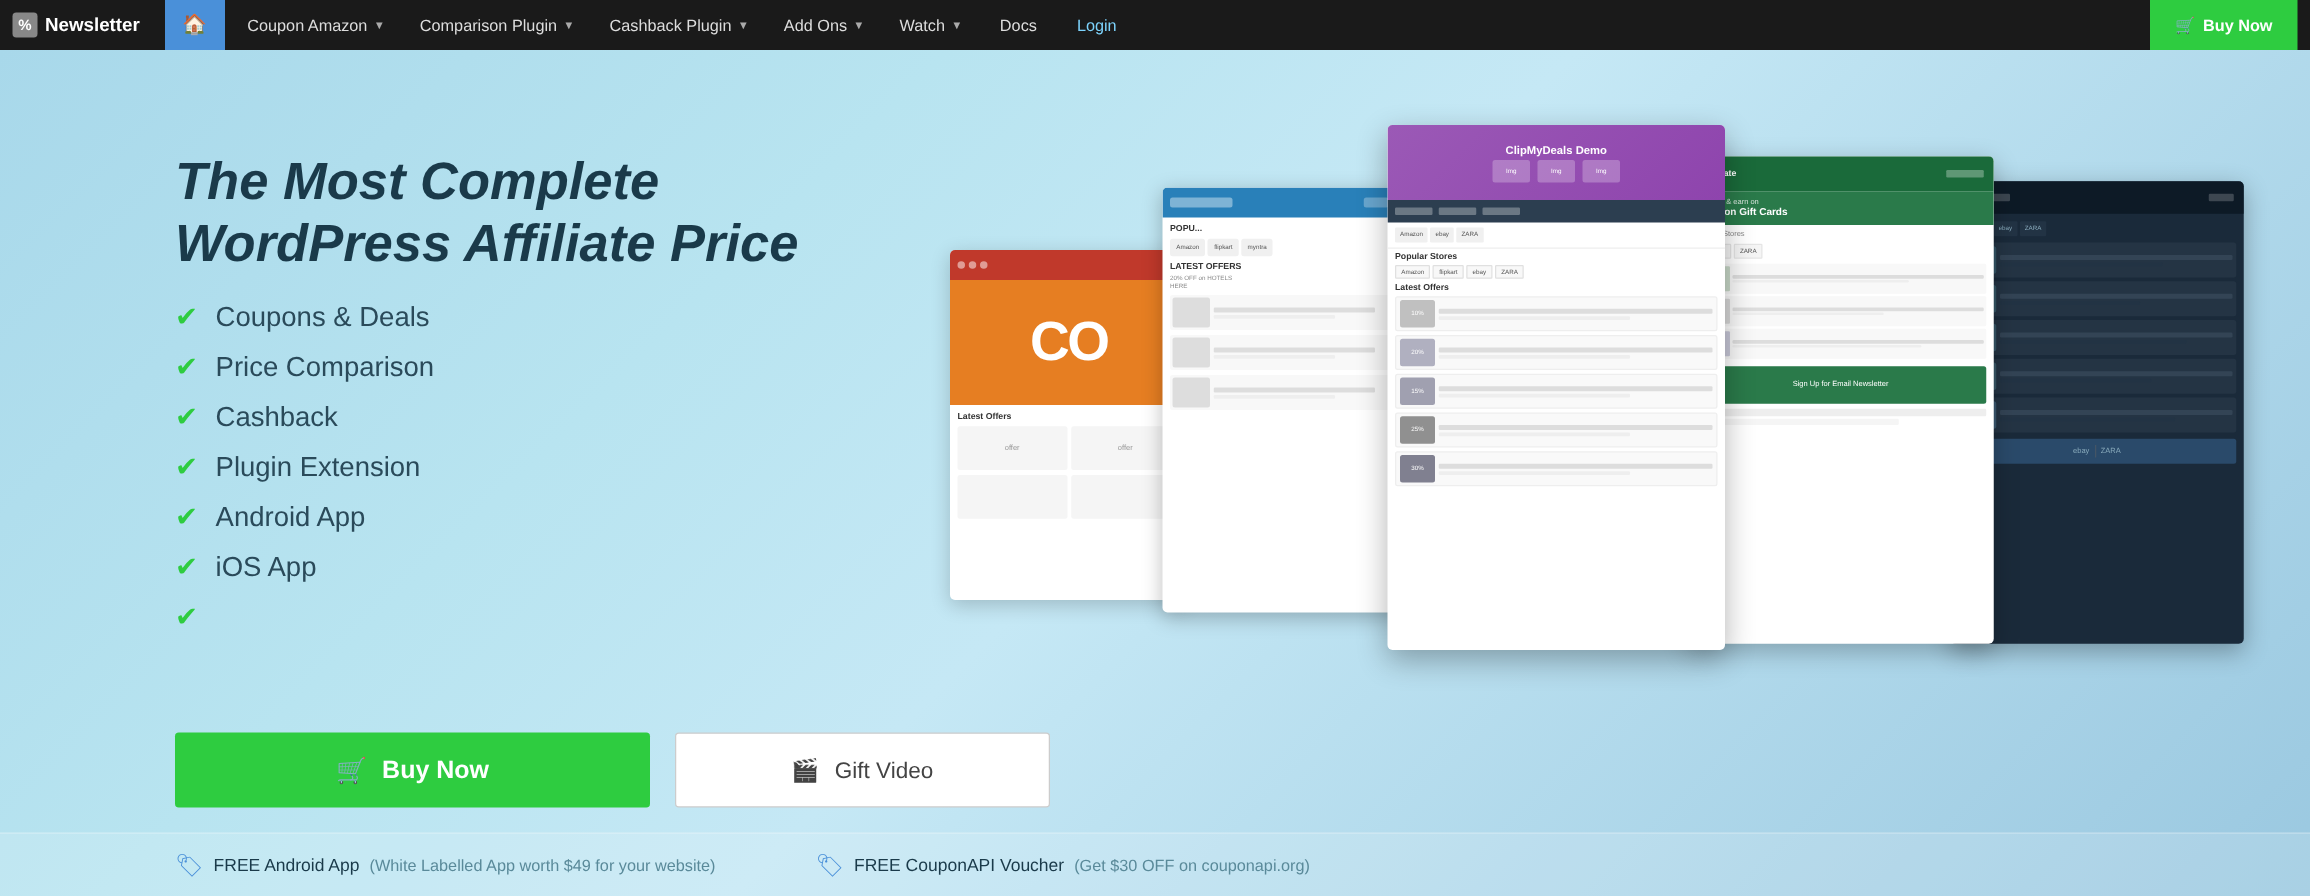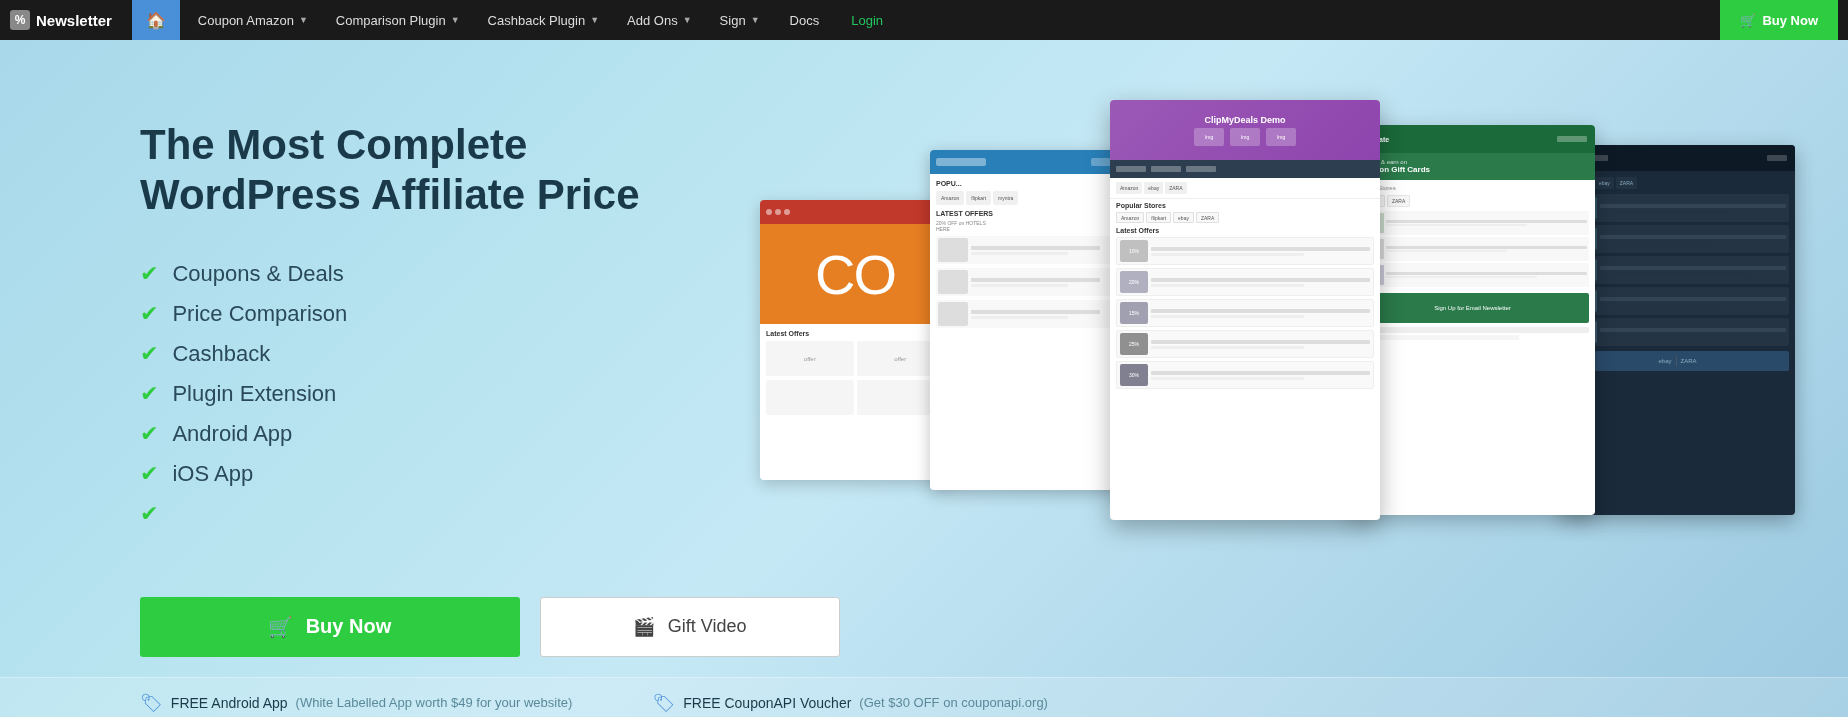--- a/index.html
+++ b/index.html
@@ -64,21 +64,21 @@
       cursor: pointer;
       white-space: nowrap;
       position: relative;
     }
     .nav-item .arrow {
       font-size: 9px;
       margin-left: 5px;
       color: #aaa;
     }
     .nav-login {
-      color: #22c55e;
+      color: #7dd3fc;
       font-size: 13px;
       padding: 0 16px;
       cursor: pointer;
     }
     .nav-docs {
       color: #ddd;
       font-size: 13px;
       padding: 0 16px;
       cursor: pointer;
     }
@@ -117,21 +117,22 @@
     .hero-left {
       flex: 0 0 580px;
       padding-top: 20px;
     }
 
     .hero-title {
       color: #1a3a4a;
       font-size: 42px;
       font-weight: 900;
       line-height: 1.2;
-      margin-bottom: 40px;
+      margin-bottom: 20px;
+      font-style: italic;
     }
 
     .feature-list {
       list-style: none;
       margin-bottom: 30px;
     }
     .feature-list li {
       display: flex;
       align-items: center;
       font-size: 22px;
@@ -271,21 +272,21 @@
     </div>
     <div class="nav-item">
       <span>Cashback Plugin</span>
       <span class="arrow">▼</span>
     </div>
     <div class="nav-item">
       <span>Add Ons</span>
       <span class="arrow">▼</span>
     </div>
     <div class="nav-item">
-      <span>Sign</span>
+      <span>Watch</span>
       <span class="arrow">▼</span>
     </div>
     <div class="nav-item nav-docs">
       <span>Docs</span>
     </div>
     <div class="nav-item nav-login">
       <span>Login</span>
     </div>
   </div>
 
@@ -340,21 +341,21 @@
 
         <div class="ss-img ss-orange" style="width:190px;height:280px;left:0;top:100px;z-index:1;background:#fff;border-radius:4px;box-shadow:0 4px 16px rgba(0,0,0,0.2);overflow:hidden;">
           <div style="height:24px;background:#c0392b;display:flex;align-items:center;padding:0 6px;">
             <div style="display:flex;gap:3px;">
               <div style="width:6px;height:6px;border-radius:50%;background:rgba(255,255,255,0.5);"></div>
               <div style="width:6px;height:6px;border-radius:50%;background:rgba(255,255,255,0.5);"></div>
               <div style="width:6px;height:6px;border-radius:50%;background:rgba(255,255,255,0.5);"></div>
             </div>
           </div>
           <div style="background:#e67e22;height:100px;display:flex;align-items:center;justify-content:center;">
-            <span style="font-size:56px;font-weight:400;color:#fff;letter-spacing:-2px;">CO</span>
+            <span style="font-size:44px;font-weight:700;color:#fff;letter-spacing:-2px;">CO</span>
           </div>
           <div style="padding:6px;">
             <div style="font-size:7px;font-weight:bold;color:#333;margin-bottom:4px;">Latest Offers</div>
             <div style="display:flex;gap:3px;margin-bottom:4px;">
               <div style="flex:1;height:35px;background:#f5f5f5;border-radius:2px;display:flex;align-items:center;justify-content:center;font-size:6px;color:#999;">offer</div>
               <div style="flex:1;height:35px;background:#f5f5f5;border-radius:2px;display:flex;align-items:center;justify-content:center;font-size:6px;color:#999;">offer</div>
             </div>
             <div style="display:flex;gap:3px;">
               <div style="flex:1;height:35px;background:#f5f5f5;border-radius:2px;"></div>
               <div style="flex:1;height:35px;background:#f5f5f5;border-radius:2px;"></div>

